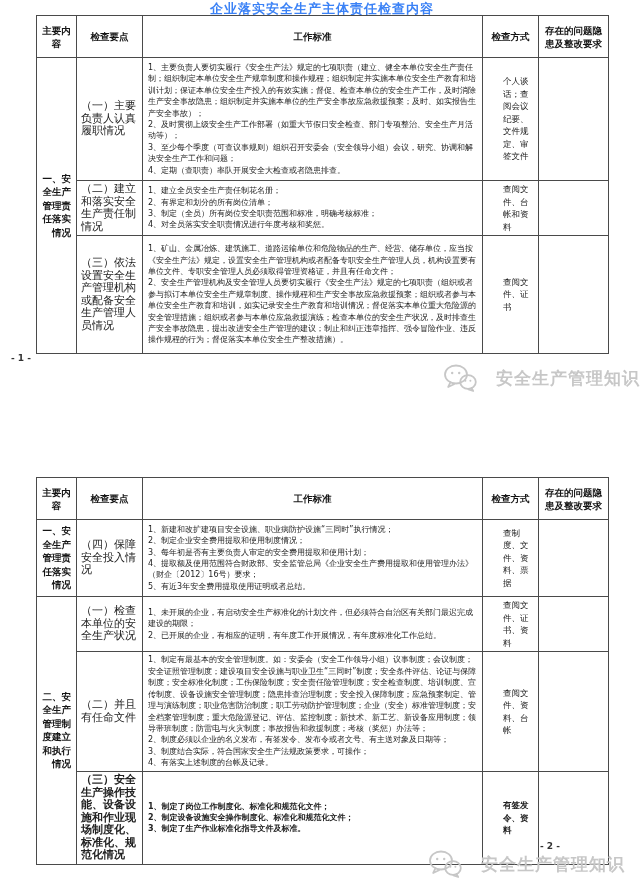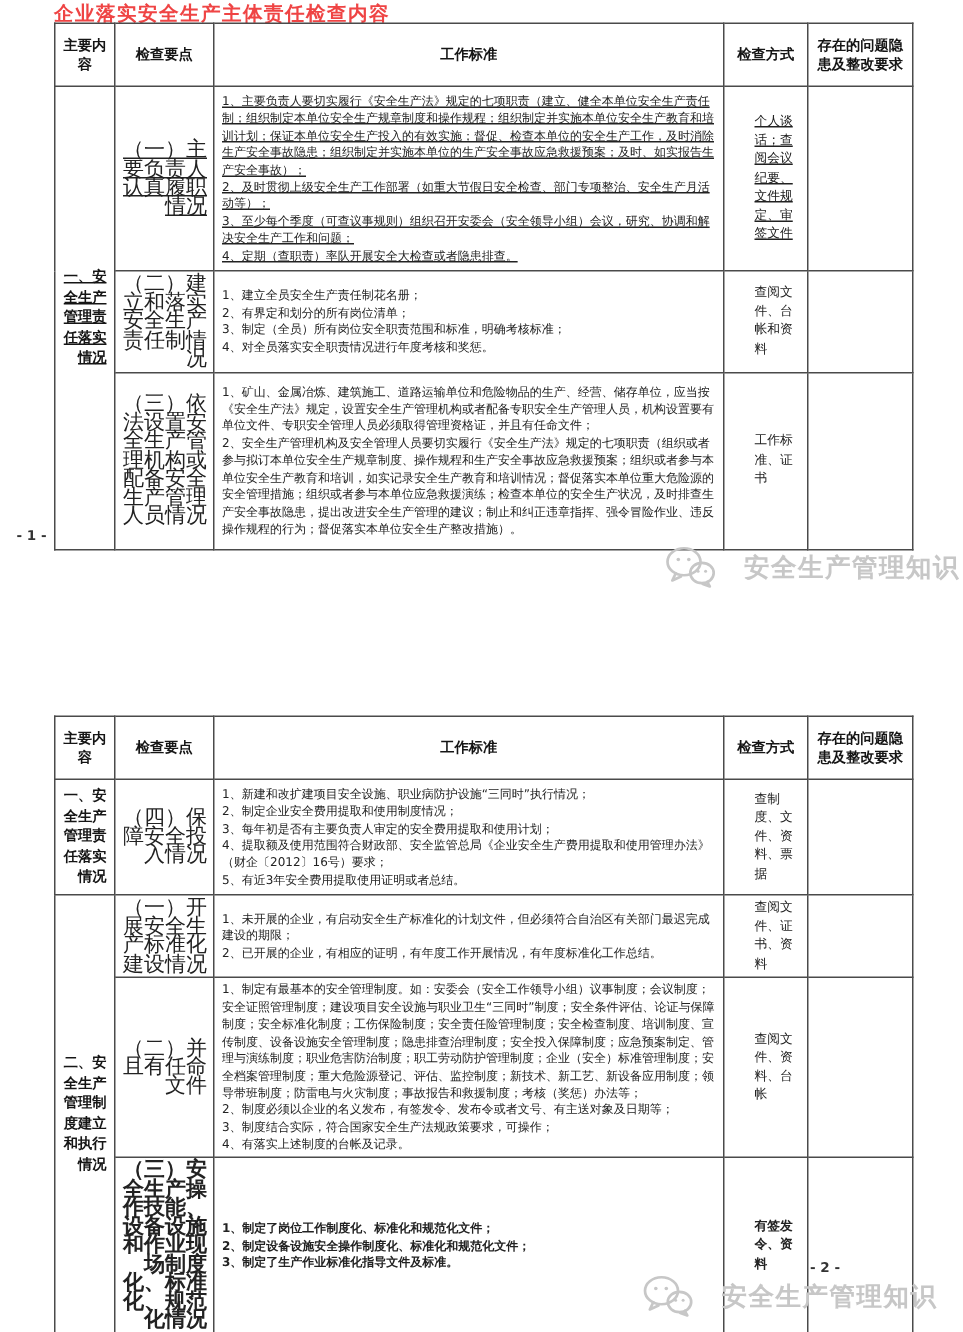--- a/index.html
+++ b/index.html
@@ -7,21 +7,22 @@
     width: 642px; height: 888px;
     background: #ffffff;
     position: relative;
     overflow: hidden;
     font-family: "DejaVu Sans", "Liberation Sans", sans-serif;
     color: #1f1f1f;
     -webkit-font-smoothing: antialiased;
   }
   .page-title {
     position: absolute; top: 0; left: 36px; width: 572px;
-    font-size: 13px; font-weight: bold; color: #ef4444;
+    text-align: center;
+    font-size: 13px; font-weight: bold; color: #3b82f6;
     letter-spacing: 1px;
   }
   table.checklist {
     position: absolute; left: 36px;
     width: 572px;
     border-collapse: collapse;
     table-layout: fixed;
   }
   #table1 { top: 15px; }
   #table2 { top: 477px; }
@@ -42,36 +43,36 @@
     font-weight: bold; text-align: center; color: #151515;
   }
   tr.hdr > th { height: 42px; }
   td.group {
     font-size: 9.5px; line-height: 13.5px;
     font-weight: bold; text-align: right;
     word-break: break-all; color: #151515;
     padding: 2px 5px;
   }
   td.point {
-    font-size: 14px; line-height: 12.5px;
-    text-align: right; word-break: break-all; color: #222;
+    font-size: 11px; line-height: 12.5px;
+    text-align: left; word-break: break-all; color: #222;
   }
   td.standard {
     font-size: 8px; line-height: 11.4px;
     text-align: left; white-space: pre-line;
     word-break: break-all; color: #222;
     padding: 2px 5px;
   }
   td.method {
     font-size: 8.5px; line-height: 12.5px;
     text-align: left; word-break: break-all; color: #222; padding-left: 20px;
   }
   td.issues { background: #ffffff; }
   
-  #table1 tr.r0 > td { height: 123px; text-decoration: underline; }
+  #table1 tr.r0 > td { height: 123px; }
   #table1 tr.r1 > td { height: 46px; }
   #table1 tr.r2 > td { height: 118px; }
   #table2 tr.r0 > td { height: 77px; }
   #table2 tr.r1 > td { height: 45px; }
   #table2 tr.r2 > td { height: 120px; }
   #table2 tr.r3 > td { height: 82px; font-weight: bold; }
 
   .page-num {
     position: absolute;
     font-size: 9px; color: #333; font-weight: bold;
@@ -130,21 +131,21 @@
 2、有界定和划分的所有岗位清单；
 3、制定（全员）所有岗位安全职责范围和标准，明确考核标准；
 4、对全员落实安全职责情况进行年度考核和奖惩。</td>
       <td class="method">查阅文件、台帐和资料</td>
       <td class="issues"></td>
     </tr>
     <tr class="r2">
       <td class="point">（三）依法设置安全生产管理机构或配备安全生产管理人员情况</td>
       <td class="standard">1、矿山、金属冶炼、建筑施工、道路运输单位和危险物品的生产、经营、储存单位，应当按《安全生产法》规定，设置安全生产管理机构或者配备专职安全生产管理人员，机构设置要有单位文件、专职安全管理人员必须取得管理资格证，并且有任命文件；
 2、安全生产管理机构及安全管理人员要切实履行《安全生产法》规定的七项职责（组织或者参与拟订本单位安全生产规章制度、操作规程和生产安全事故应急救援预案；组织或者参与本单位安全生产教育和培训，如实记录安全生产教育和培训情况；督促落实本单位重大危险源的安全管理措施；组织或者参与本单位应急救援演练；检查本单位的安全生产状况，及时排查生产安全事故隐患，提出改进安全生产管理的建议；制止和纠正违章指挥、强令冒险作业、违反操作规程的行为；督促落实本单位安全生产整改措施）。</td>
-      <td class="method">工作标准、证书</td>
+      <td class="method">查阅文件、证书</td>
       <td class="issues"></td>
     </tr>
   </tbody>
 </table>
 
 <div class="page-num" id="pagenum1">- 1 -</div>
 
 <div class="watermark" id="watermark1">
   <svg width="34" height="28" viewBox="0 0 34 28" fill="none" stroke="#c7c7c7" stroke-width="1.8" stroke-linecap="round" stroke-linejoin="round">
     <ellipse cx="13" cy="10.5" rx="11" ry="9"></ellipse>
@@ -183,21 +184,21 @@
       <td class="standard">1、新建和改扩建项目安全设施、职业病防护设施“三同时”执行情况；
 2、制定企业安全费用提取和使用制度情况；
 3、每年初是否有主要负责人审定的安全费用提取和使用计划；
 4、提取额及使用范围符合财政部、安全监管总局《企业安全生产费用提取和使用管理办法》（财企〔2012〕16号）要求；
 5、有近3年安全费用提取使用证明或者总结。</td>
       <td class="method">查制度、文件、资料、票据</td>
       <td class="issues"></td>
     </tr>
     <tr class="r1">
       <td class="group" rowspan="3">二、安全生产管理制度建立和执行情况</td>
-      <td class="point">（一）开展安全生产标准化建设情况</td>
+      <td class="point">（一）检查本单位的安全生产状况</td>
       <td class="standard">1、未开展的企业，有启动安全生产标准化的计划文件，但必须符合自治区有关部门最迟完成建设的期限；
 2、已开展的企业，有相应的证明，有年度工作开展情况，有年度标准化工作总结。</td>
       <td class="method">查阅文件、证书、资料</td>
       <td class="issues"></td>
     </tr>
     <tr class="r2">
       <td class="point">（二）并且有任命文件</td>
       <td class="standard">1、制定有最基本的安全管理制度。如：安委会（安全工作领导小组）议事制度；会议制度；安全证照管理制度；建设项目安全设施与职业卫生“三同时”制度；安全条件评估、论证与保障制度；安全标准化制度；工伤保险制度；安全责任险管理制度；安全检查制度、培训制度、宣传制度、设备设施安全管理制度；隐患排查治理制度；安全投入保障制度；应急预案制定、管理与演练制度；职业危害防治制度；职工劳动防护管理制度；企业（安全）标准管理制度；安全档案管理制度；重大危险源登记、评估、监控制度；新技术、新工艺、新设备应用制度；领导带班制度；防雷电与火灾制度；事故报告和救援制度；考核（奖惩）办法等；
 2、制度必须以企业的名义发布，有签发令、发布令或者文号、有主送对象及日期等；
 3、制度结合实际，符合国家安全生产法规政策要求，可操作；

